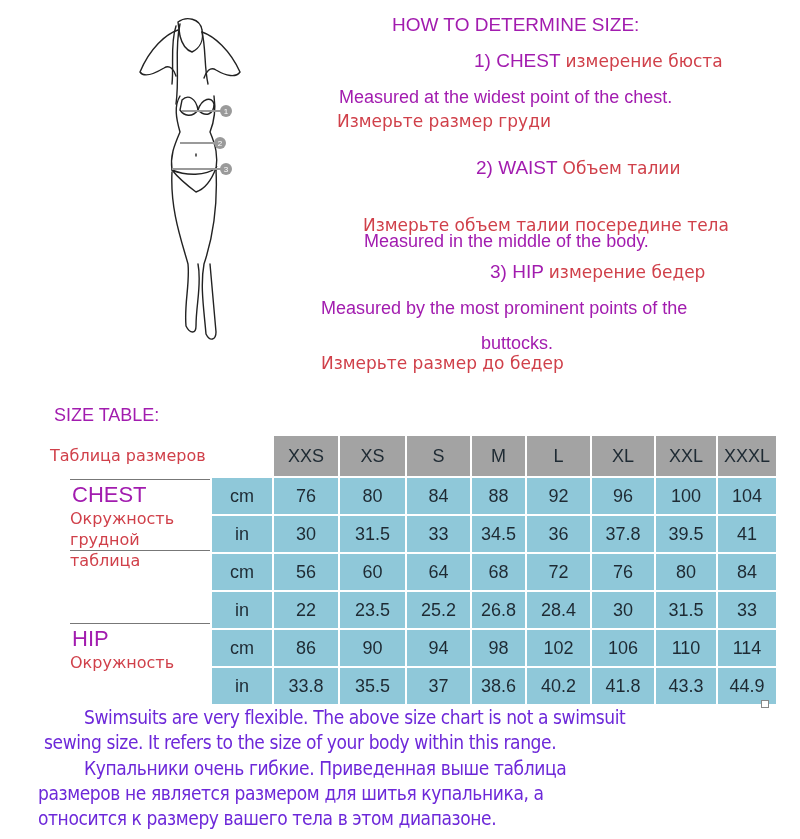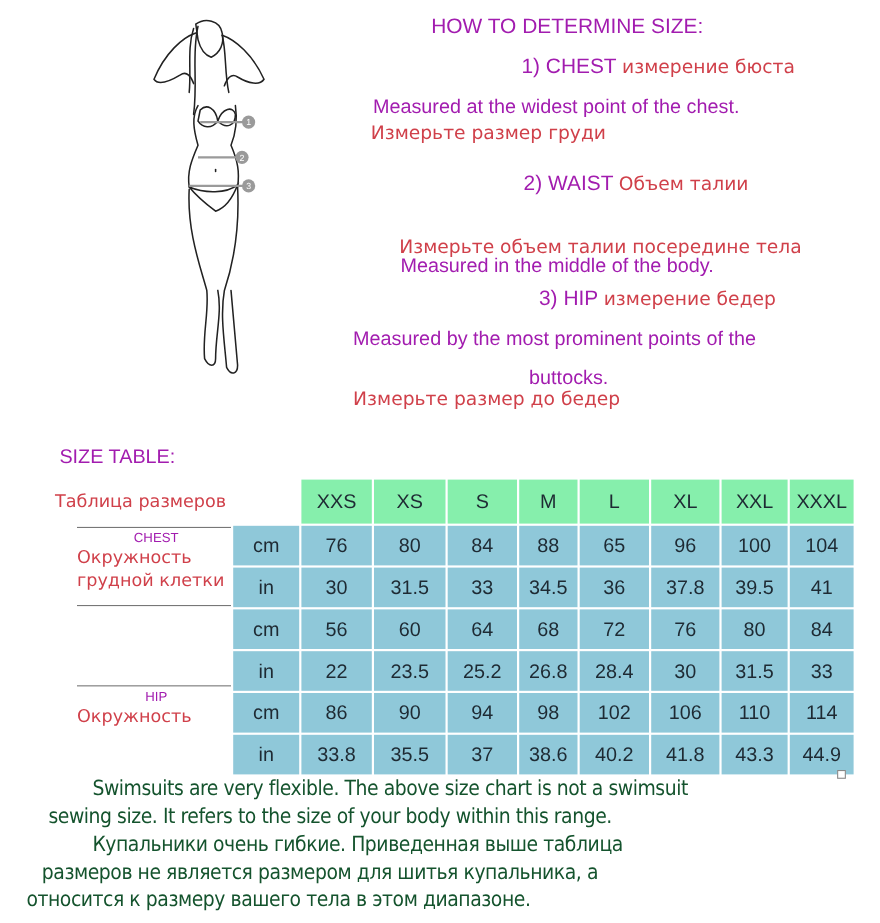--- a/index.html
+++ b/index.html
@@ -22,32 +22,32 @@
   
   .table-title { font-size: 18px; }
   .table-title-ru { font-size: 16px; }
 
   #size-table { position: absolute; left: 212px; top: 436px; }
   .grid { display: grid;
           grid-template-columns: 60px 64px 65px 63px 53px 63px 62px 60px 58px;
           grid-auto-rows: 36px; gap: 2px; background: transparent; }
   .cell { display: flex; align-items: center; justify-content: center;
           font-size: 18px; color: #1e2a33; background: #8fc8d9; }
-  .hdr { background: #86efac; height: 40px; align-self: end; }
+  .hdr { background: #a3a3a3; height: 40px; align-self: end; }
   .hdr-row { display: grid;
           grid-template-columns: 60px 64px 65px 63px 53px 63px 62px 60px 58px;
           gap: 2px; margin-bottom: 2px; }
   .blank { background: transparent; }
 
   .metric { position: absolute; left: 70px; width: 140px; }
-  .metric .en { font-size: 12px; text-align: center; width: 140px; display: block; margin-left: 2px; }
+  .metric .en { font-size: 22px; text-align: left; width: 140px; display: block; margin-left: 2px; }
   .metric .ru { font-size: 16px; display: block; line-height: 21px; }
   .rule { position: absolute; left: 70px; width: 140px; height: 1px; background: #777; }
 
-  .note { position: absolute; left: 44px; font-size: 19px; color: #14532d; line-height: 25px;
+  .note { position: absolute; left: 44px; font-size: 19px; color: #6d28d9; line-height: 25px;
           font-family: "DejaVu Sans Condensed", "DejaVu Sans", sans-serif; letter-spacing: -0.4px; }
   .corner { position: absolute; left: 761px; top: 700px; width: 6px; height: 6px;
             border: 1px solid #888; background: #fff; }
 </style>
 </head>
 <body>
 
 <svg id="figure" viewBox="0 0 120 330">
   <g fill="none" stroke="#222" stroke-width="1.4" stroke-linecap="round">
 
@@ -111,21 +111,21 @@
 <div class="abs en desc" style="left:481px; top:333px;">buttocks.</div>
 <div class="abs ru desc-ru" style="left:321px; top:353px;text-align:center;">Измерьте размер до бедер</div>
 
 <div class="abs en table-title" style="left:54px; top:405px;">SIZE TABLE:</div>
 <div class="abs ru table-title-ru" style="left:50px; top:446px;text-align:center;">Таблица размеров</div>
 
 <div class="rule" style="top:479px;"></div>
 <div class="metric" style="top:482px;">
   <span class="en">CHEST</span>
   <span class="ru">Окружность</span>
-  <span class="ru">грудной клетки</span>
+  <span class="ru">грудной таблица</span>
 </div>
 <div class="rule" style="top:550px;"></div>
 <div class="metric" style="top:554px;">
 </div>
 <div class="rule" style="top:623px;"></div>
 <div class="metric" style="top:626px;">
   <span class="en">HIP</span>
   <span class="ru">Окружность</span>
 </div>
 
@@ -140,21 +140,21 @@
     <div class="cell hdr">XL</div>
     <div class="cell hdr">XXL</div>
     <div class="cell hdr">XXXL</div>
   </div>
   <div class="grid" id="table-body">
       <div class="cell">cm</div>
       <div class="cell">76</div>
       <div class="cell">80</div>
       <div class="cell">84</div>
       <div class="cell">88</div>
-      <div class="cell">65</div>
+      <div class="cell">92</div>
       <div class="cell">96</div>
       <div class="cell">100</div>
       <div class="cell">104</div>
       <div class="cell">in</div>
       <div class="cell">30</div>
       <div class="cell">31.5</div>
       <div class="cell">33</div>
       <div class="cell">34.5</div>
       <div class="cell">36</div>
       <div class="cell">37.8</div>
@@ -197,13 +197,13 @@
       <div class="cell">43.3</div>
       <div class="cell">44.9</div>
     </div>
 </div>
 
 <div class="note" style="top:705px; left:84px;">Swimsuits are very flexible. The above size chart is not a swimsuit</div>
 <div class="corner"></div>
 <div class="note" style="top:730px; left:44px;">sewing size. It refers to the size of your body within this range.</div>
 <div class="note" style="top:756px; left:84px;">Купальники очень гибкие. Приведенная выше таблица</div>
 <div class="note" style="top:781px; left:38px;">размеров не является размером для шитья купальника, а</div>
-<div class="note" style="top:806px; left:24px;text-align:center;">относится к размеру вашего тела в этом диапазоне.</div>
+<div class="note" style="top:806px; left:38px;text-align:center;">относится к размеру вашего тела в этом диапазоне.</div>
 
 </body></html>

